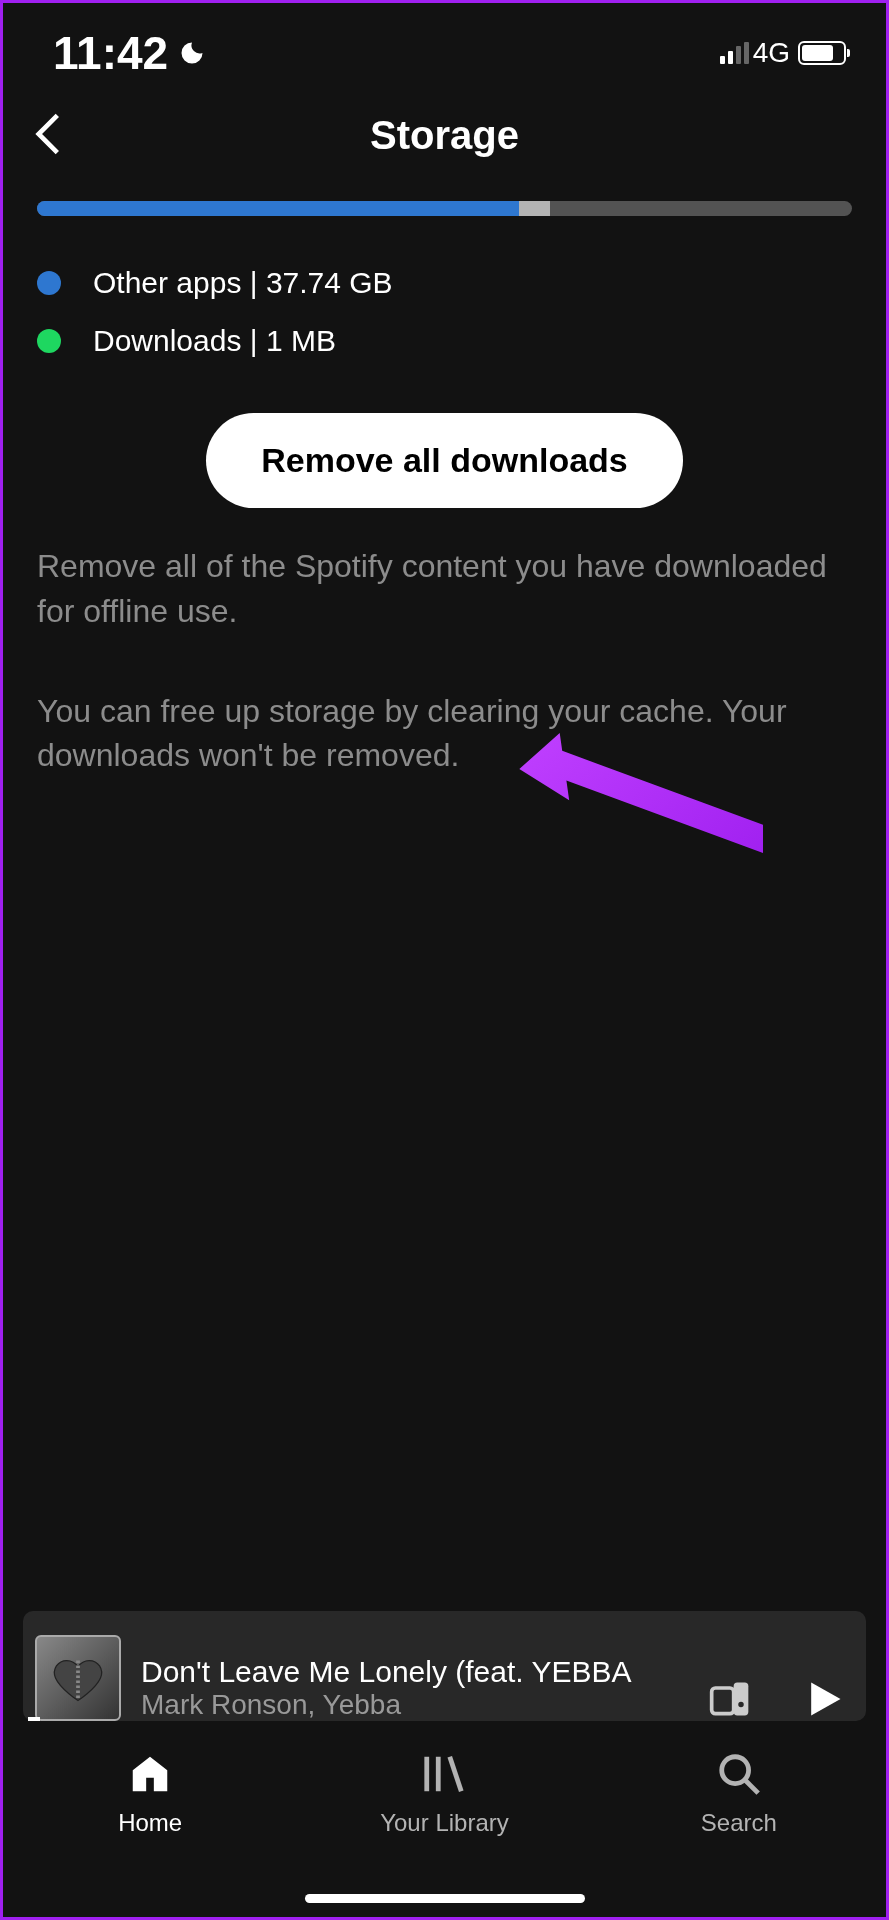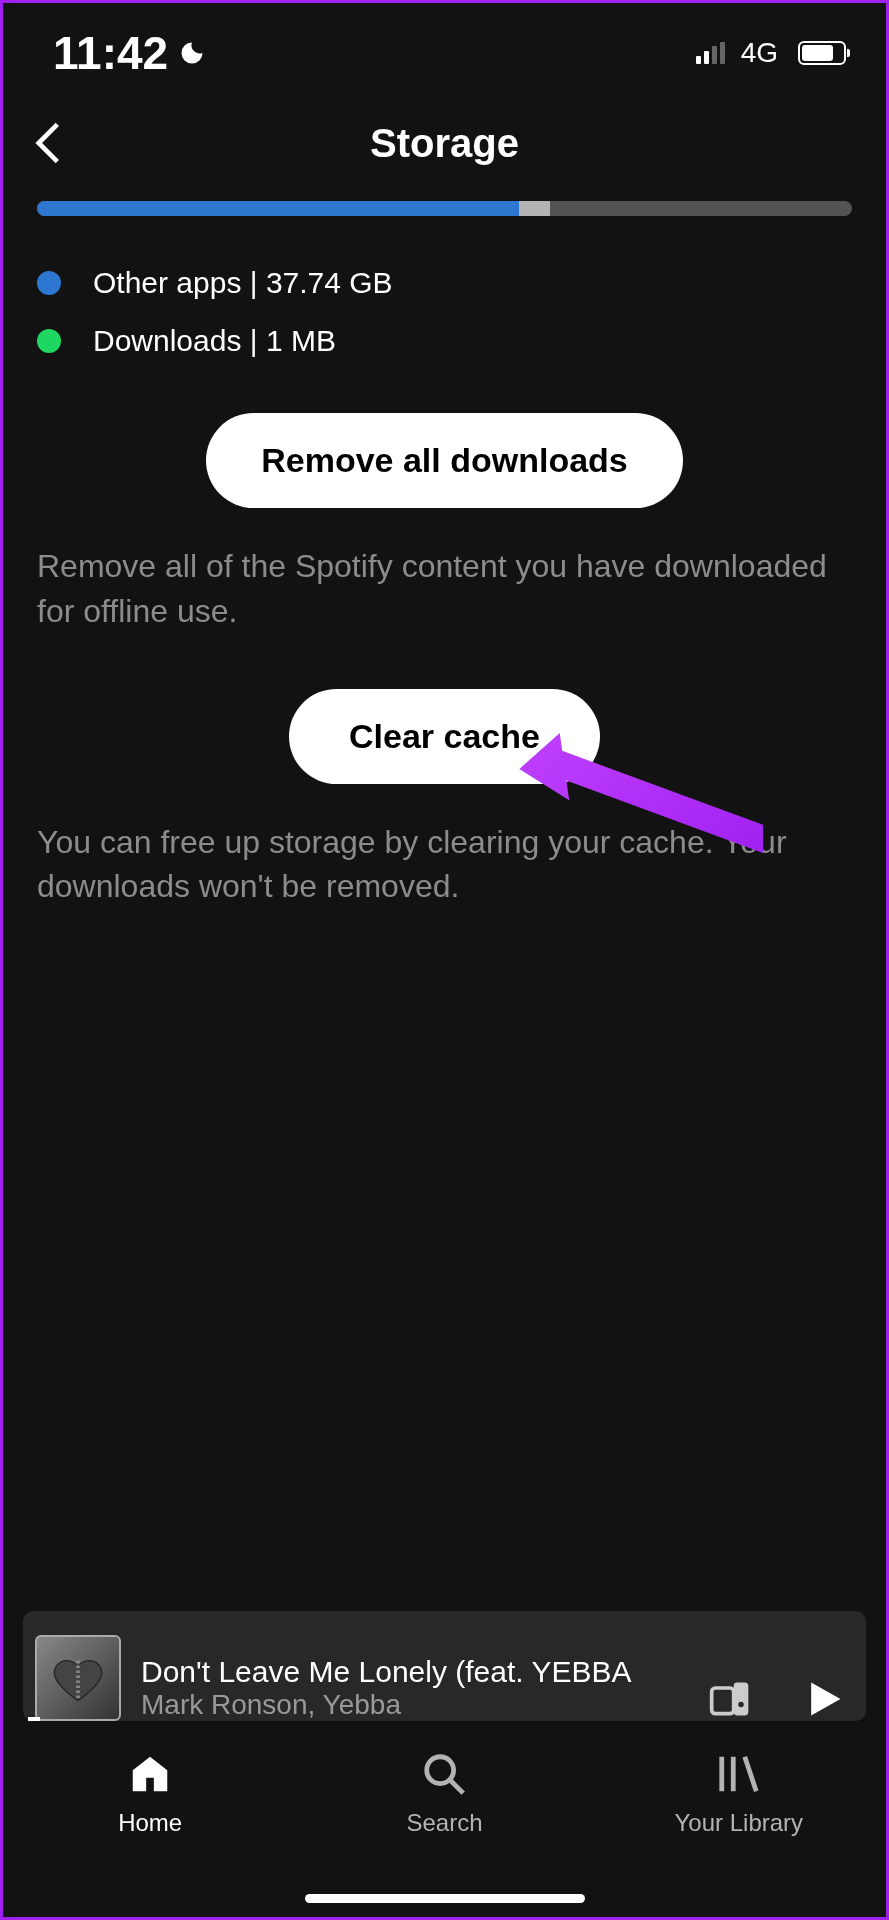--- a/index.html
+++ b/index.html
@@ -35,21 +35,21 @@
       color: #fff;
     }
     .moon-icon {
       width: 28px;
       height: 28px;
       fill: #fff;
     }
     .status-right {
       display: flex;
       align-items: center;
-      gap: 16px;
+      gap: 4px;
     }
     .signal-bars {
       display: flex;
       align-items: flex-end;
       gap: 3px;
       height: 22px;
     }
     .signal-bars span {
       width: 5px;
       background: #666;
@@ -86,21 +86,21 @@
       position: absolute;
       left: 2px;
       top: 2px;
       bottom: 2px;
       width: 70%;
       background: #fff;
       border-radius: 3px;
     }
     .header {
       display: flex;
-      align-items: center;
+      align-items: flex-start;
       padding: 20px 30px;
       height: 100px;
     }
     .back-icon {
       width: 30px;
       height: 42px;
       stroke: #fff;
       stroke-width: 4;
       fill: none;
     }
@@ -312,21 +312,20 @@
     </div>
     <div class="legend-item">
       <div class="legend-dot" style="background:#1ed760"></div>
       <span class="legend-label">Downloads | 1 MB</span>
     </div>
   </div>
 
   <button class="pill-button">Remove all downloads</button>
   <div class="description">Remove all of the Spotify content you have downloaded for offline use.</div>
 
-  <button class="pill-button" style="padding:28px 60px;">Clear cache</button>
   <div class="description">You can free up storage by clearing your cache. Your downloads won't be removed.</div>
 </div>
 
 <svg class="arrow-annotation" viewBox="0 0 250 200">
   <defs>
     <linearGradient id="arr" x1="0" y1="0" x2="1" y2="1">
       <stop offset="0%" stop-color="#c040ff"></stop>
       <stop offset="100%" stop-color="#a020f0"></stop>
     </linearGradient>
   </defs>
@@ -360,28 +359,28 @@
 
 <div class="bottom-nav">
   <div class="nav-item active">
     <svg viewBox="0 0 24 24" fill="#fff">
         <path d="M3 10l9-7 9 7v11H14v-7h-4v7H3z"></path>
       </svg>
     <span class="nav-label">Home</span>
   </div>
   <div class="nav-item">
     <svg viewBox="0 0 24 24" fill="none" stroke="#b3b3b3" stroke-width="2.5">
-        <circle cx="10" cy="10" r="7"></circle>
-        <line x1="15" y1="15" x2="22" y2="22"></line>
-      </svg>
-    <span class="nav-label">Search</span>
-  </div>
-  <div class="nav-item">
-    <svg viewBox="0 0 24 24" fill="none" stroke="#b3b3b3" stroke-width="2.5">
         <line x1="3" y1="3" x2="3" y2="21"></line>
         <line x1="9" y1="3" x2="9" y2="21"></line>
         <line x1="15" y1="3" x2="21" y2="21"></line>
       </svg>
     <span class="nav-label">Your Library</span>
   </div>
+  <div class="nav-item">
+    <svg viewBox="0 0 24 24" fill="none" stroke="#b3b3b3" stroke-width="2.5">
+        <circle cx="10" cy="10" r="7"></circle>
+        <line x1="15" y1="15" x2="22" y2="22"></line>
+      </svg>
+    <span class="nav-label">Search</span>
+  </div>
 </div>
 
 <div class="home-indicator"></div>
 
 </body></html>

